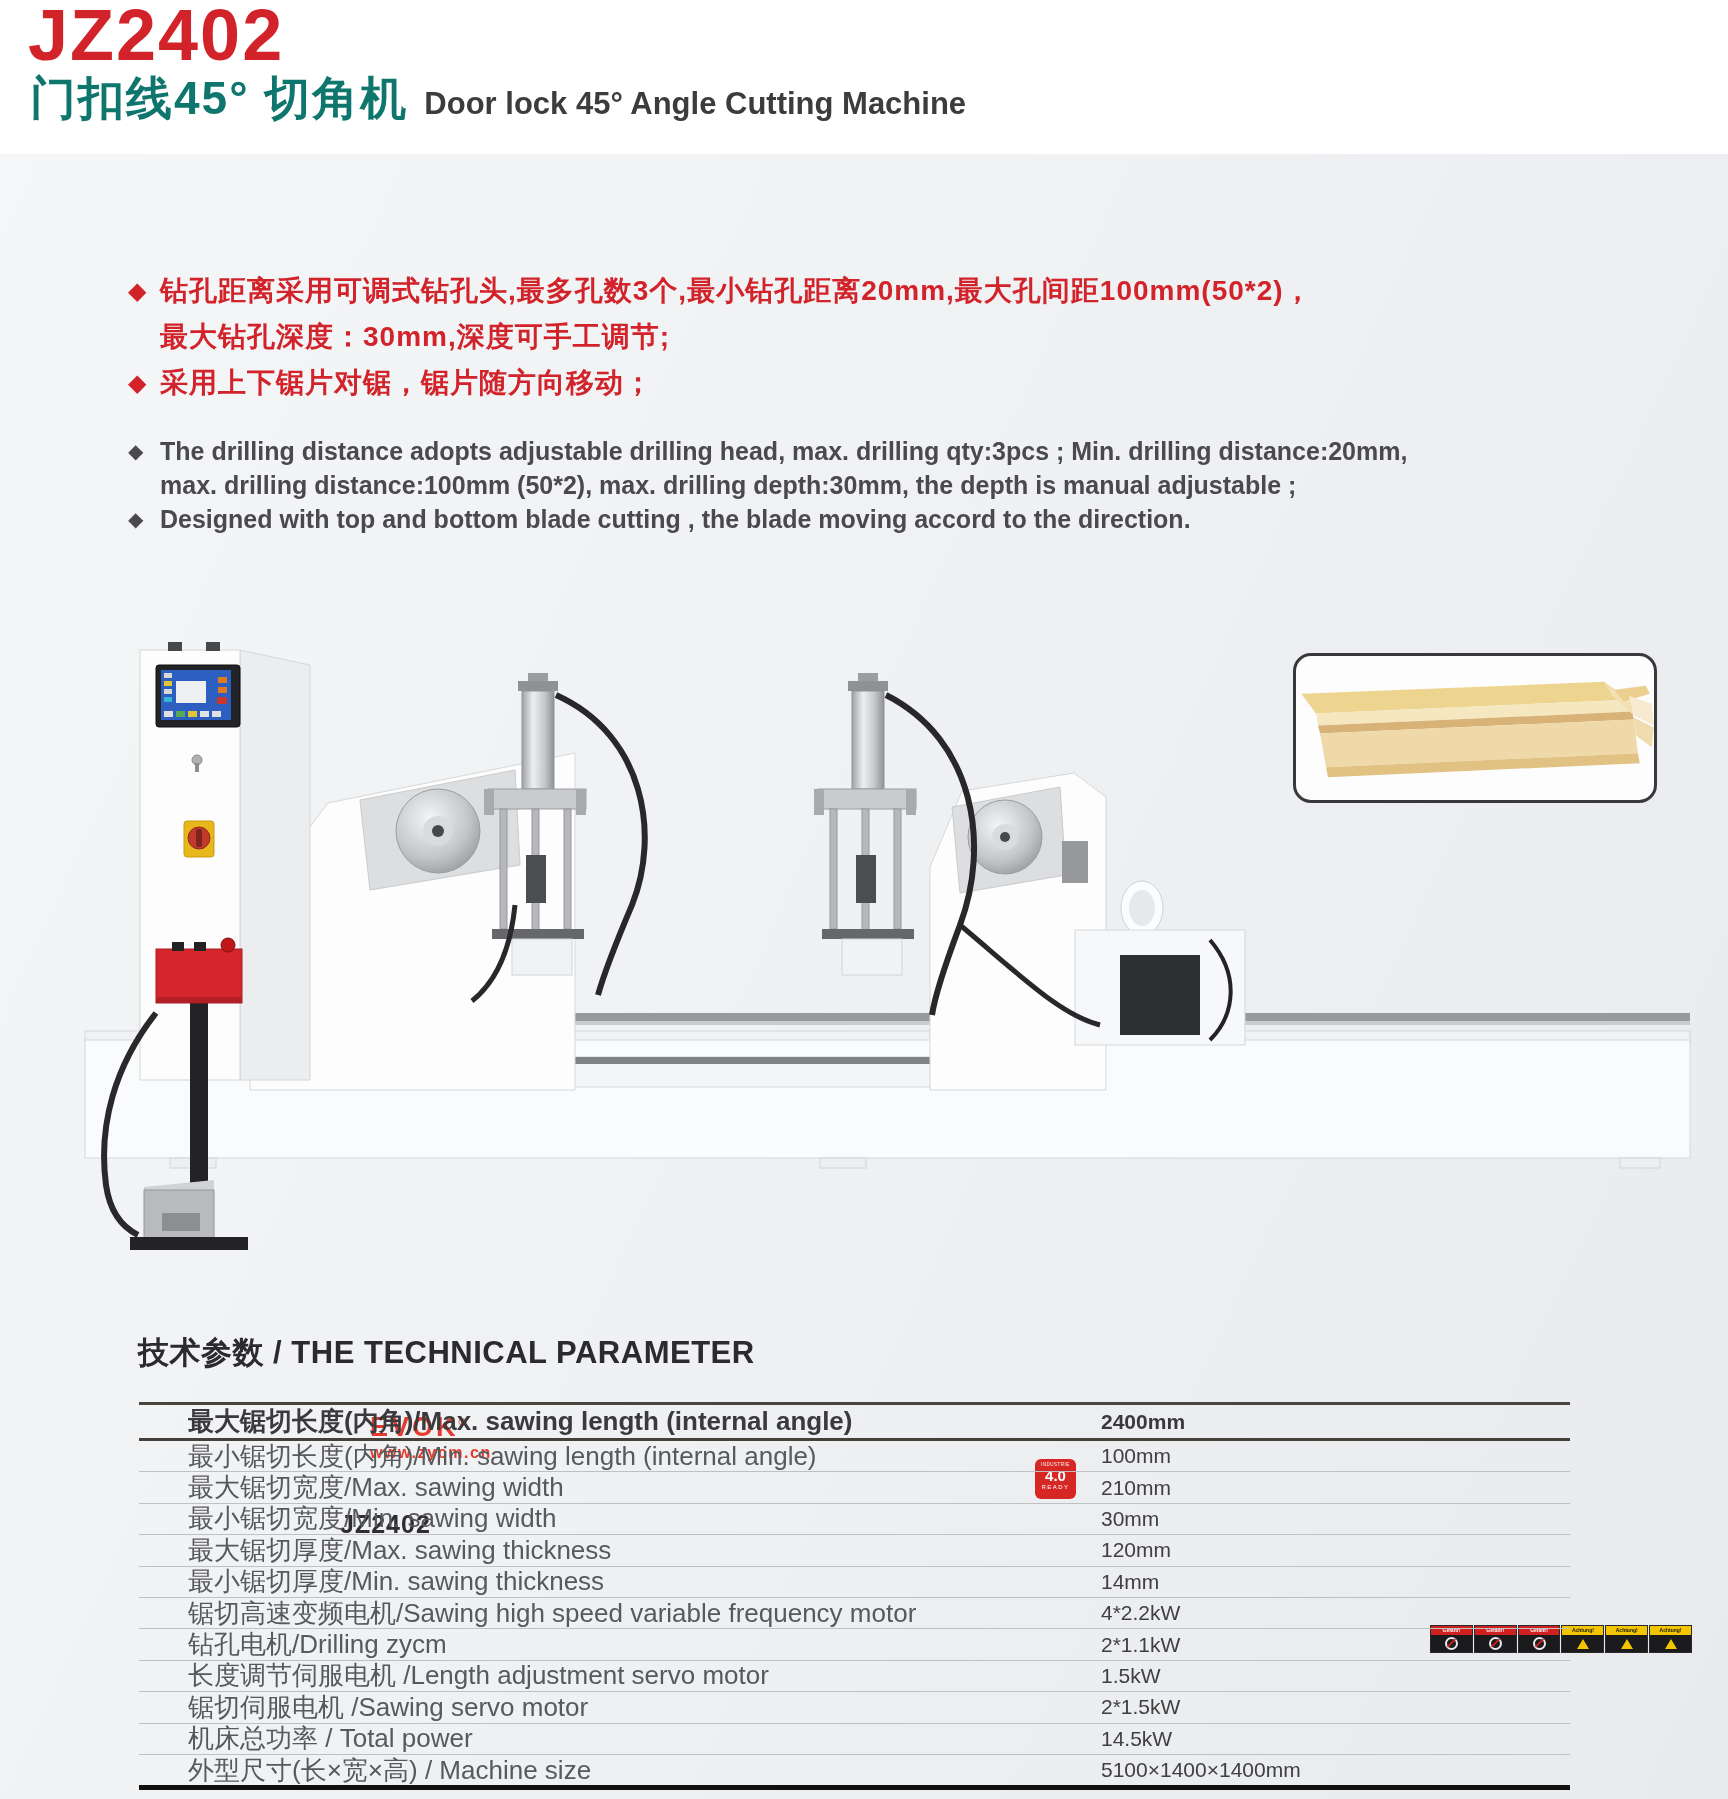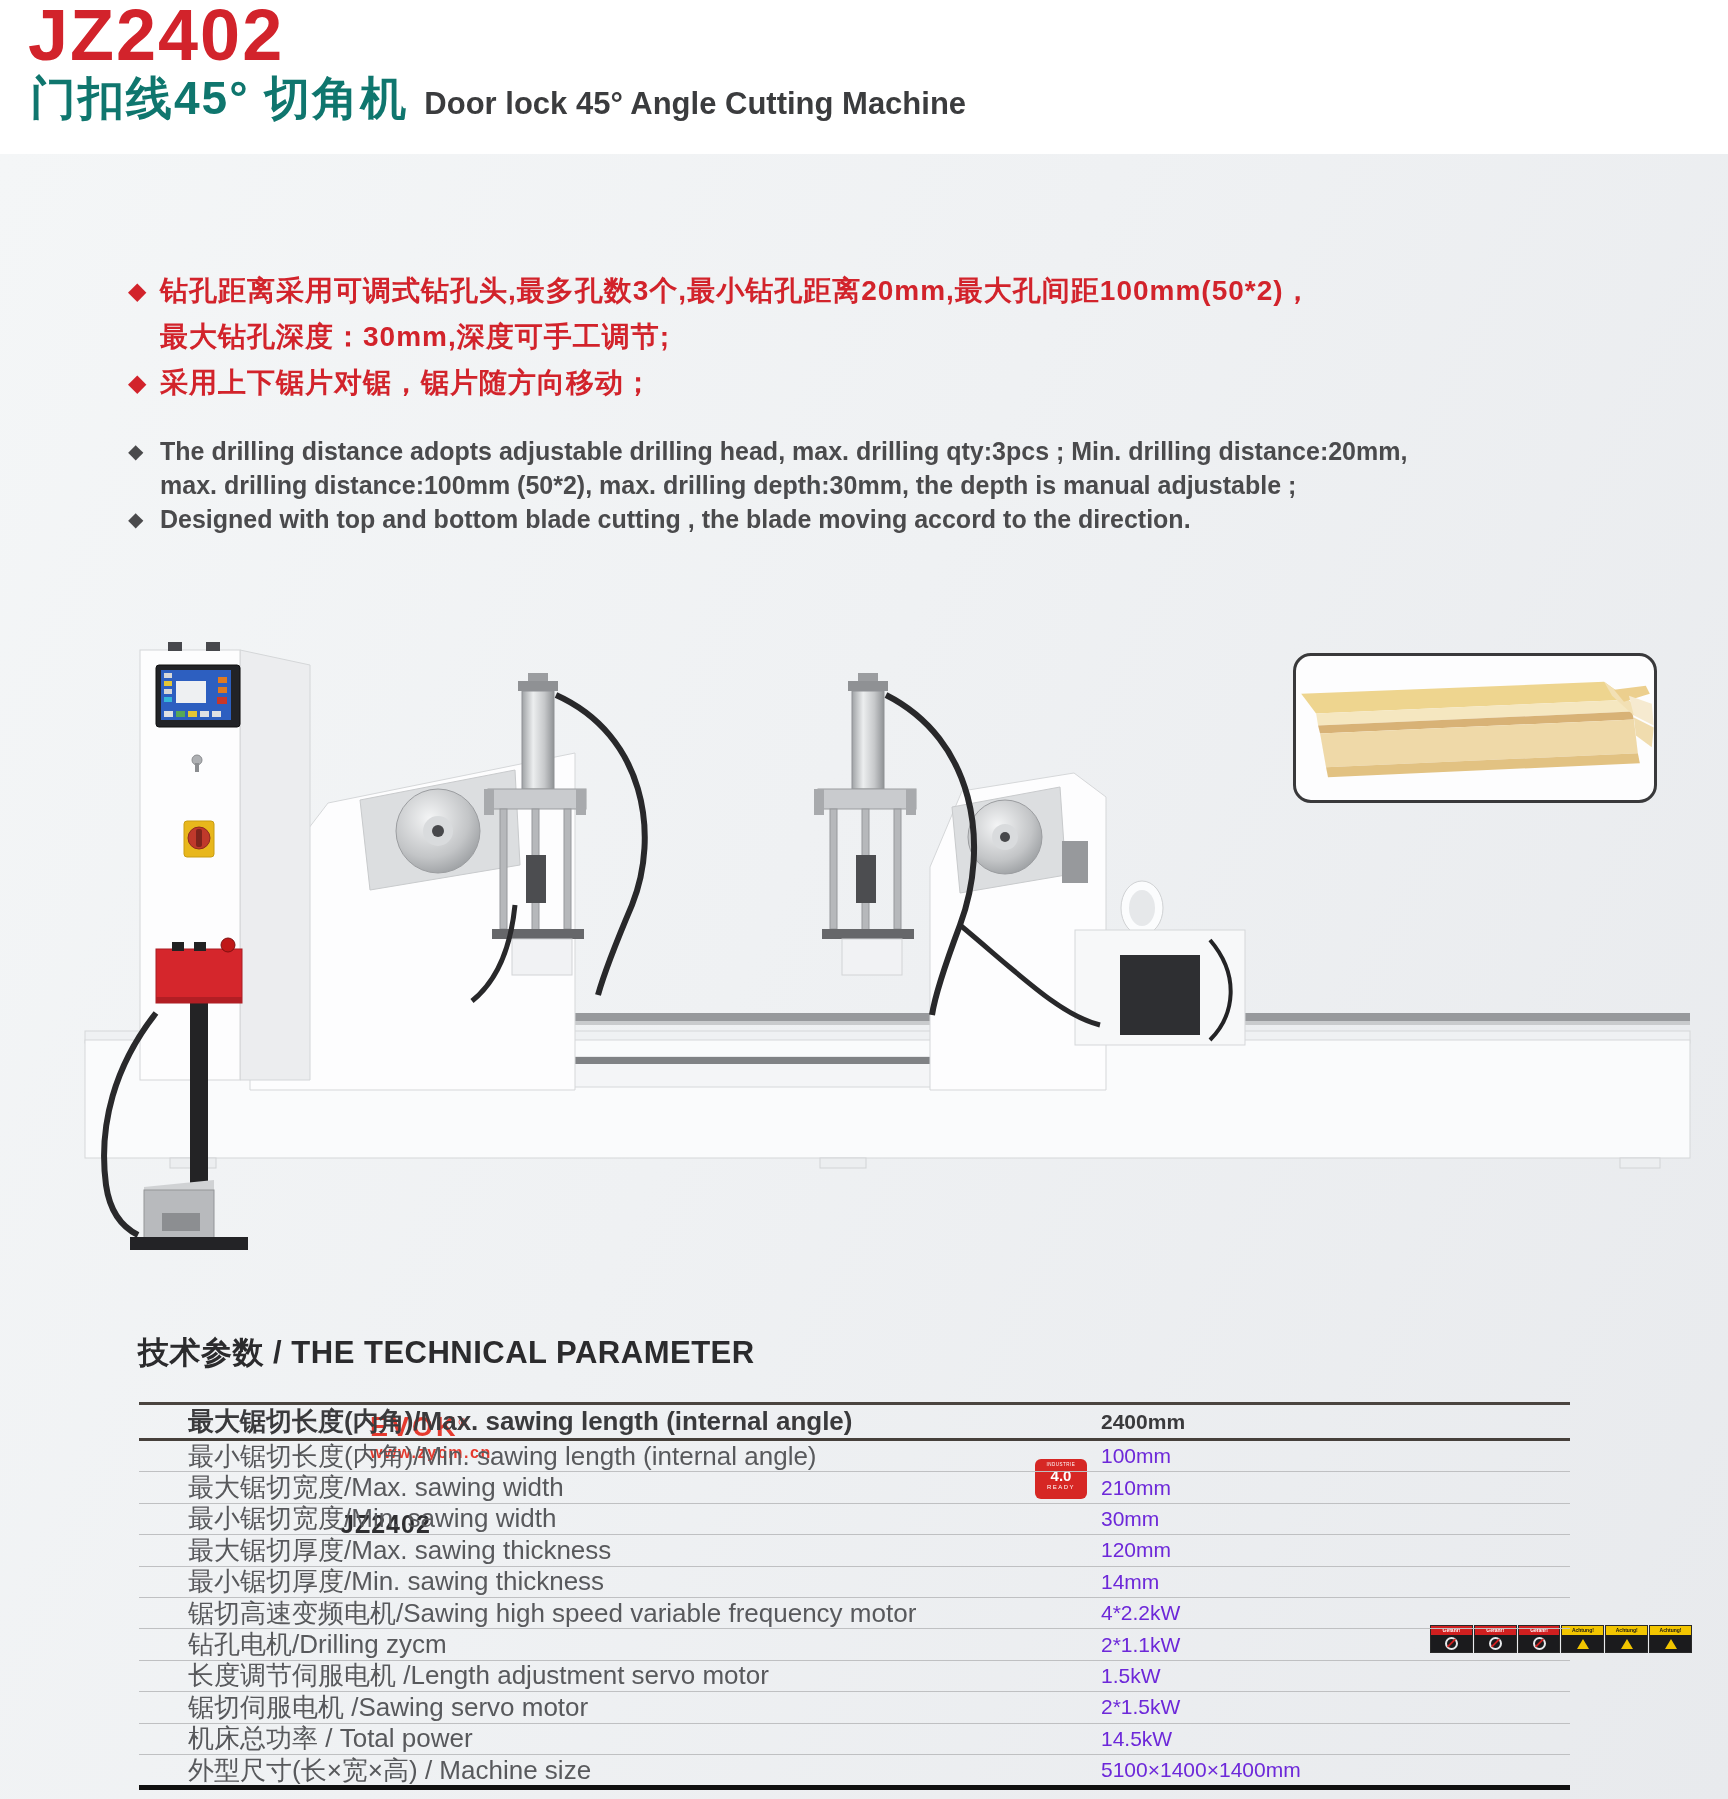--- a/index.html
+++ b/index.html
@@ -31,21 +31,21 @@
   .feat-line.en .diamond{font-size:20px;}
   .feat-line.en.first{margin-top:28px;}
   
   .machine-photo{position:absolute;left:60px;top:545px;width:1650px;height:720px;}
   .machine-photo svg{display:block;width:1650px;height:720px;}
   .brand-logo{position:absolute;left:370px;top:1412px;color:#e63a2e;font-size:27px;font-weight:800;letter-spacing:3px;}
   .brand-logo sup{font-size:11px;}
   .brand-site{position:absolute;left:370px;top:1444px;color:#e63a2e;font-size:16px;font-weight:bold;letter-spacing:1.6px;}
   .model-label{position:absolute;left:340px;top:1510px;color:#2e2e30;font-size:25px;font-weight:800;letter-spacing:1px;}
   .badge40{
-    position:absolute;left:1035px;top:1459px;width:52px;height:40px;
+    position:absolute;left:1035px;top:1459px;width:41px;height:40px;
     background:#d62724;border-radius:6px;color:#fff;text-align:center;padding-top:3px;box-sizing:border-box;
   }
   .badge-top{font-size:4.5px;letter-spacing:.5px;line-height:6px;}
   .badge-mid{font-size:15px;font-weight:bold;line-height:15px;}
   .badge-bot{font-size:6px;letter-spacing:1.5px;line-height:8px;}
   
   .warning-strip{position:absolute;left:1430px;top:1625px;width:262px;height:28px;display:flex;gap:1px;}
   .warn{flex:1;display:flex;flex-direction:column;border:1px solid #2a2a2a;box-sizing:border-box;background:#1b1b1d;}
   .warn-head{height:9px;font-size:5px;font-weight:bold;line-height:9px;text-align:center;overflow:hidden;white-space:nowrap;}
   .warn.danger .warn-head{background:#d01f1f;color:#fff;}
@@ -64,21 +64,21 @@
   .param-title{position:absolute;left:138px;top:1332px;font-size:31px;font-weight:bold;color:#2b2b2d;letter-spacing:.5px;}
   .param-table{
     position:absolute;left:139px;top:1402px;width:1431px;
     border-top:3px solid #4a443f;border-bottom:5px solid #101010;
   }
   .param-row{position:relative;height:30.4px;display:flex;align-items:center;}
   .param-row + .param-row{border-top:1px solid #bfc0c2;}
   .param-row.first{height:33px;border-bottom:3px solid #46403b;}
   .param-row.first + .param-row{border-top:none;}
   .param-label{padding-left:49px;font-size:26px;color:#58595c;width:900px;white-space:nowrap;}
-  .param-value{position:absolute;left:962px;font-size:21px;color:#6d28d9;white-space:nowrap;}
+  .param-value{position:absolute;left:962px;font-size:21px;color:#404040;white-space:nowrap;}
   .param-row.first .param-label,.param-row.first .param-value{font-weight:bold;color:#3a3a3c;}
 </style>
 </head>
 <body>
 
 <div class="model-title">JZ2402</div>
 <div class="subtitle">
   <span class="subtitle-zh">门扣线45° 切角机</span>
   <span class="subtitle-en">Door lock 45° Angle Cutting Machine</span>
 </div>

